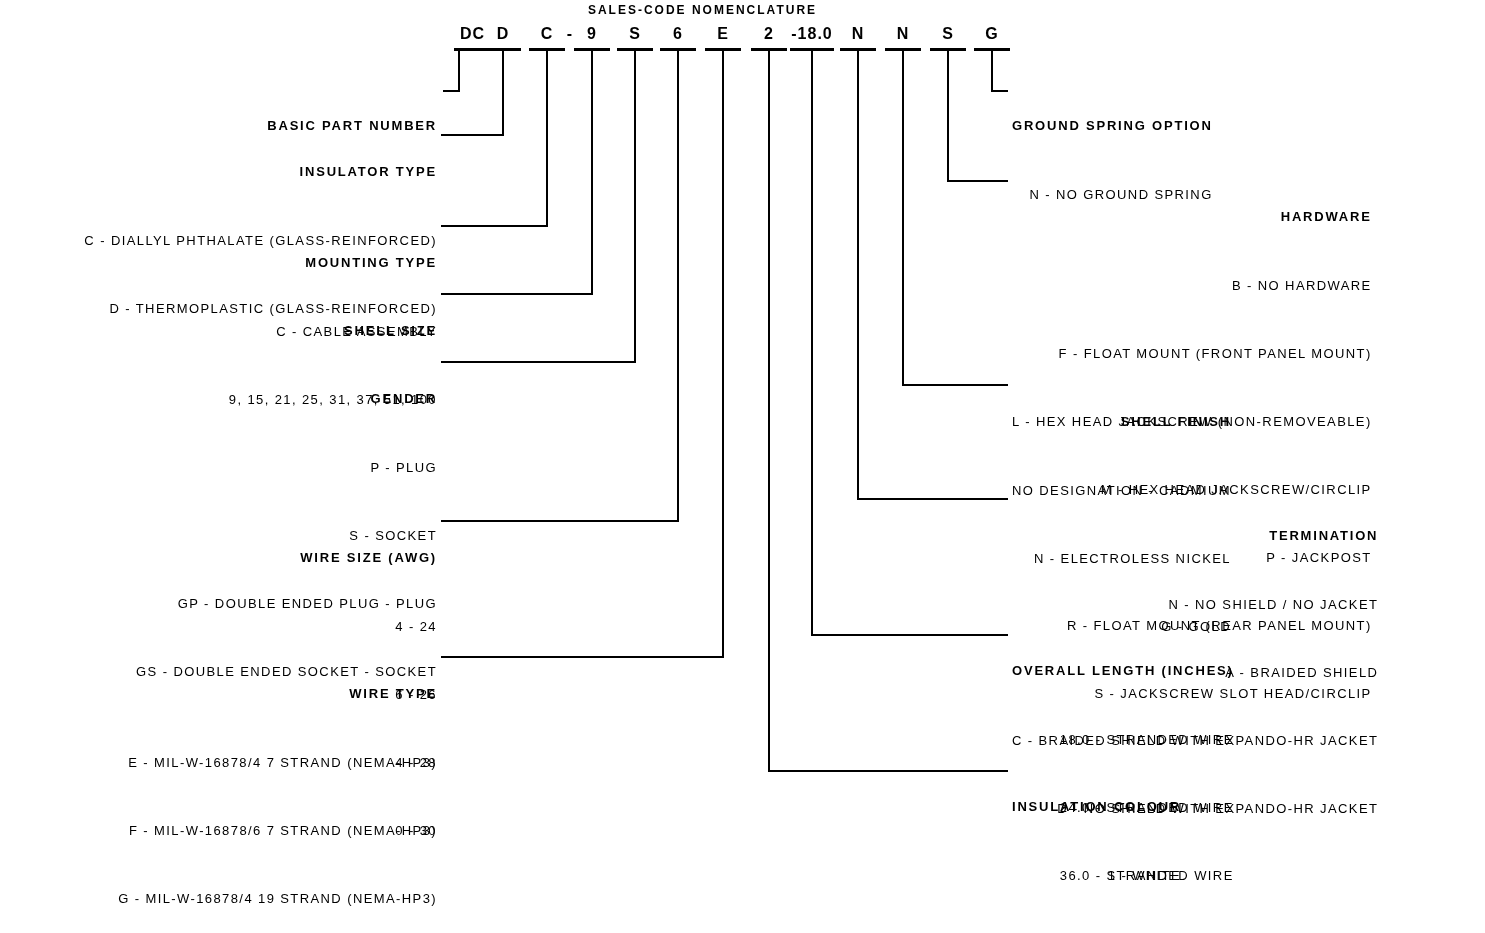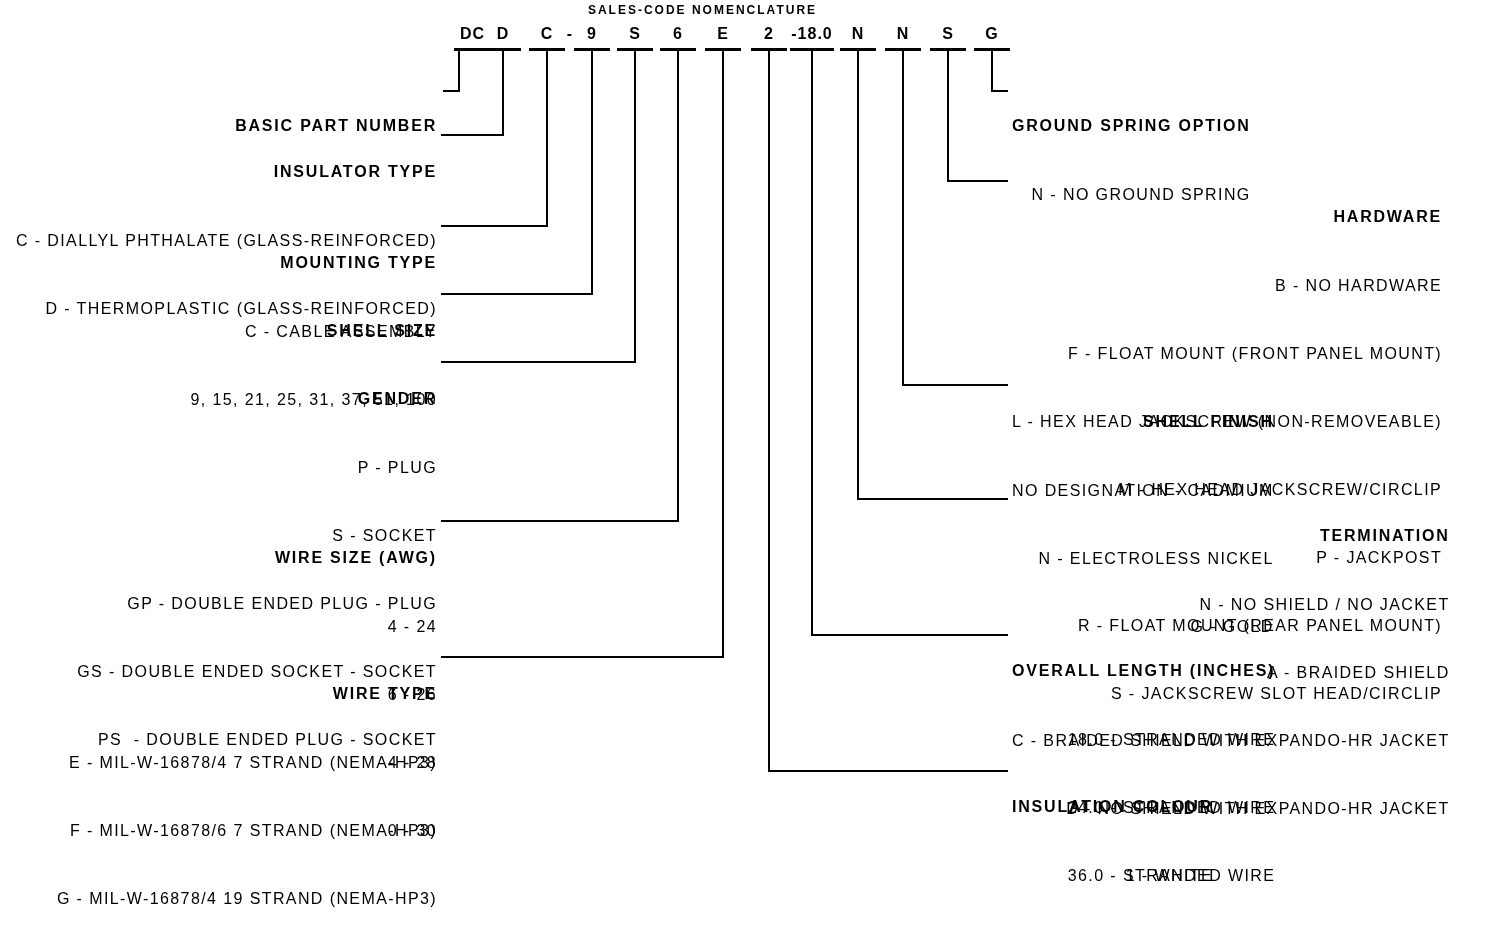--- a/index.html
+++ b/index.html
@@ -11,21 +11,21 @@
     position:absolute;top:3px;left:440px;width:525px;text-align:center;
     font-weight:bold;font-size:12px;letter-spacing:2px;white-space:pre;
   }
   .seg{
     position:absolute;top:25px;height:23px;border-bottom:3px solid #000;
     font-weight:bold;font-size:16px;letter-spacing:1px;text-align:center;white-space:pre;
   }
   .seg.nb{border-bottom:none;}
   .v{position:absolute;width:2px;background:#000;}
   .hl{position:absolute;height:2px;background:#000;}
-  .sec{position:absolute;line-height:22.7px;font-size:16px;letter-spacing:1.4px;white-space:pre;}
+  .sec{position:absolute;line-height:22.7px;font-size:13px;letter-spacing:1.4px;white-space:pre;}
   .sec .h{font-weight:bold;letter-spacing:1.8px;}
   .sec.left{right:1048px;text-align:right;}
   .sec.right{left:1012px;text-align:right;}
 </style>
 </head>
 <body>
 
 <div class="canvas">
 
   <div class="title">SALES-CODE NOMENCLATURE</div>
@@ -92,21 +92,20 @@
     <div class="h">SHELL SIZE</div>
     <div class="line">9, 15, 21, 25, 31, 37, 51, 100</div>
   </div>
 
   <div class="sec left" style="top:343px;">
     <div class="h">GENDER</div>
     <div class="line">P - PLUG</div>
     <div class="line">S - SOCKET</div>
     <div class="line">GP - DOUBLE ENDED PLUG - PLUG</div>
     <div class="line">GS - DOUBLE ENDED SOCKET - SOCKET</div>
-    <div class="line">PS  - DOUBLE ENDED PLUG - SOCKET</div>
   </div>
 
   <div class="sec left" style="top:502px;">
     <div class="h">WIRE SIZE (AWG)</div>
     <div class="line">4 - 24</div>
     <div class="line">6 - 26</div>
     <div class="line">4 - 28</div>
     <div class="line">0 - 30</div>
   </div>
 

